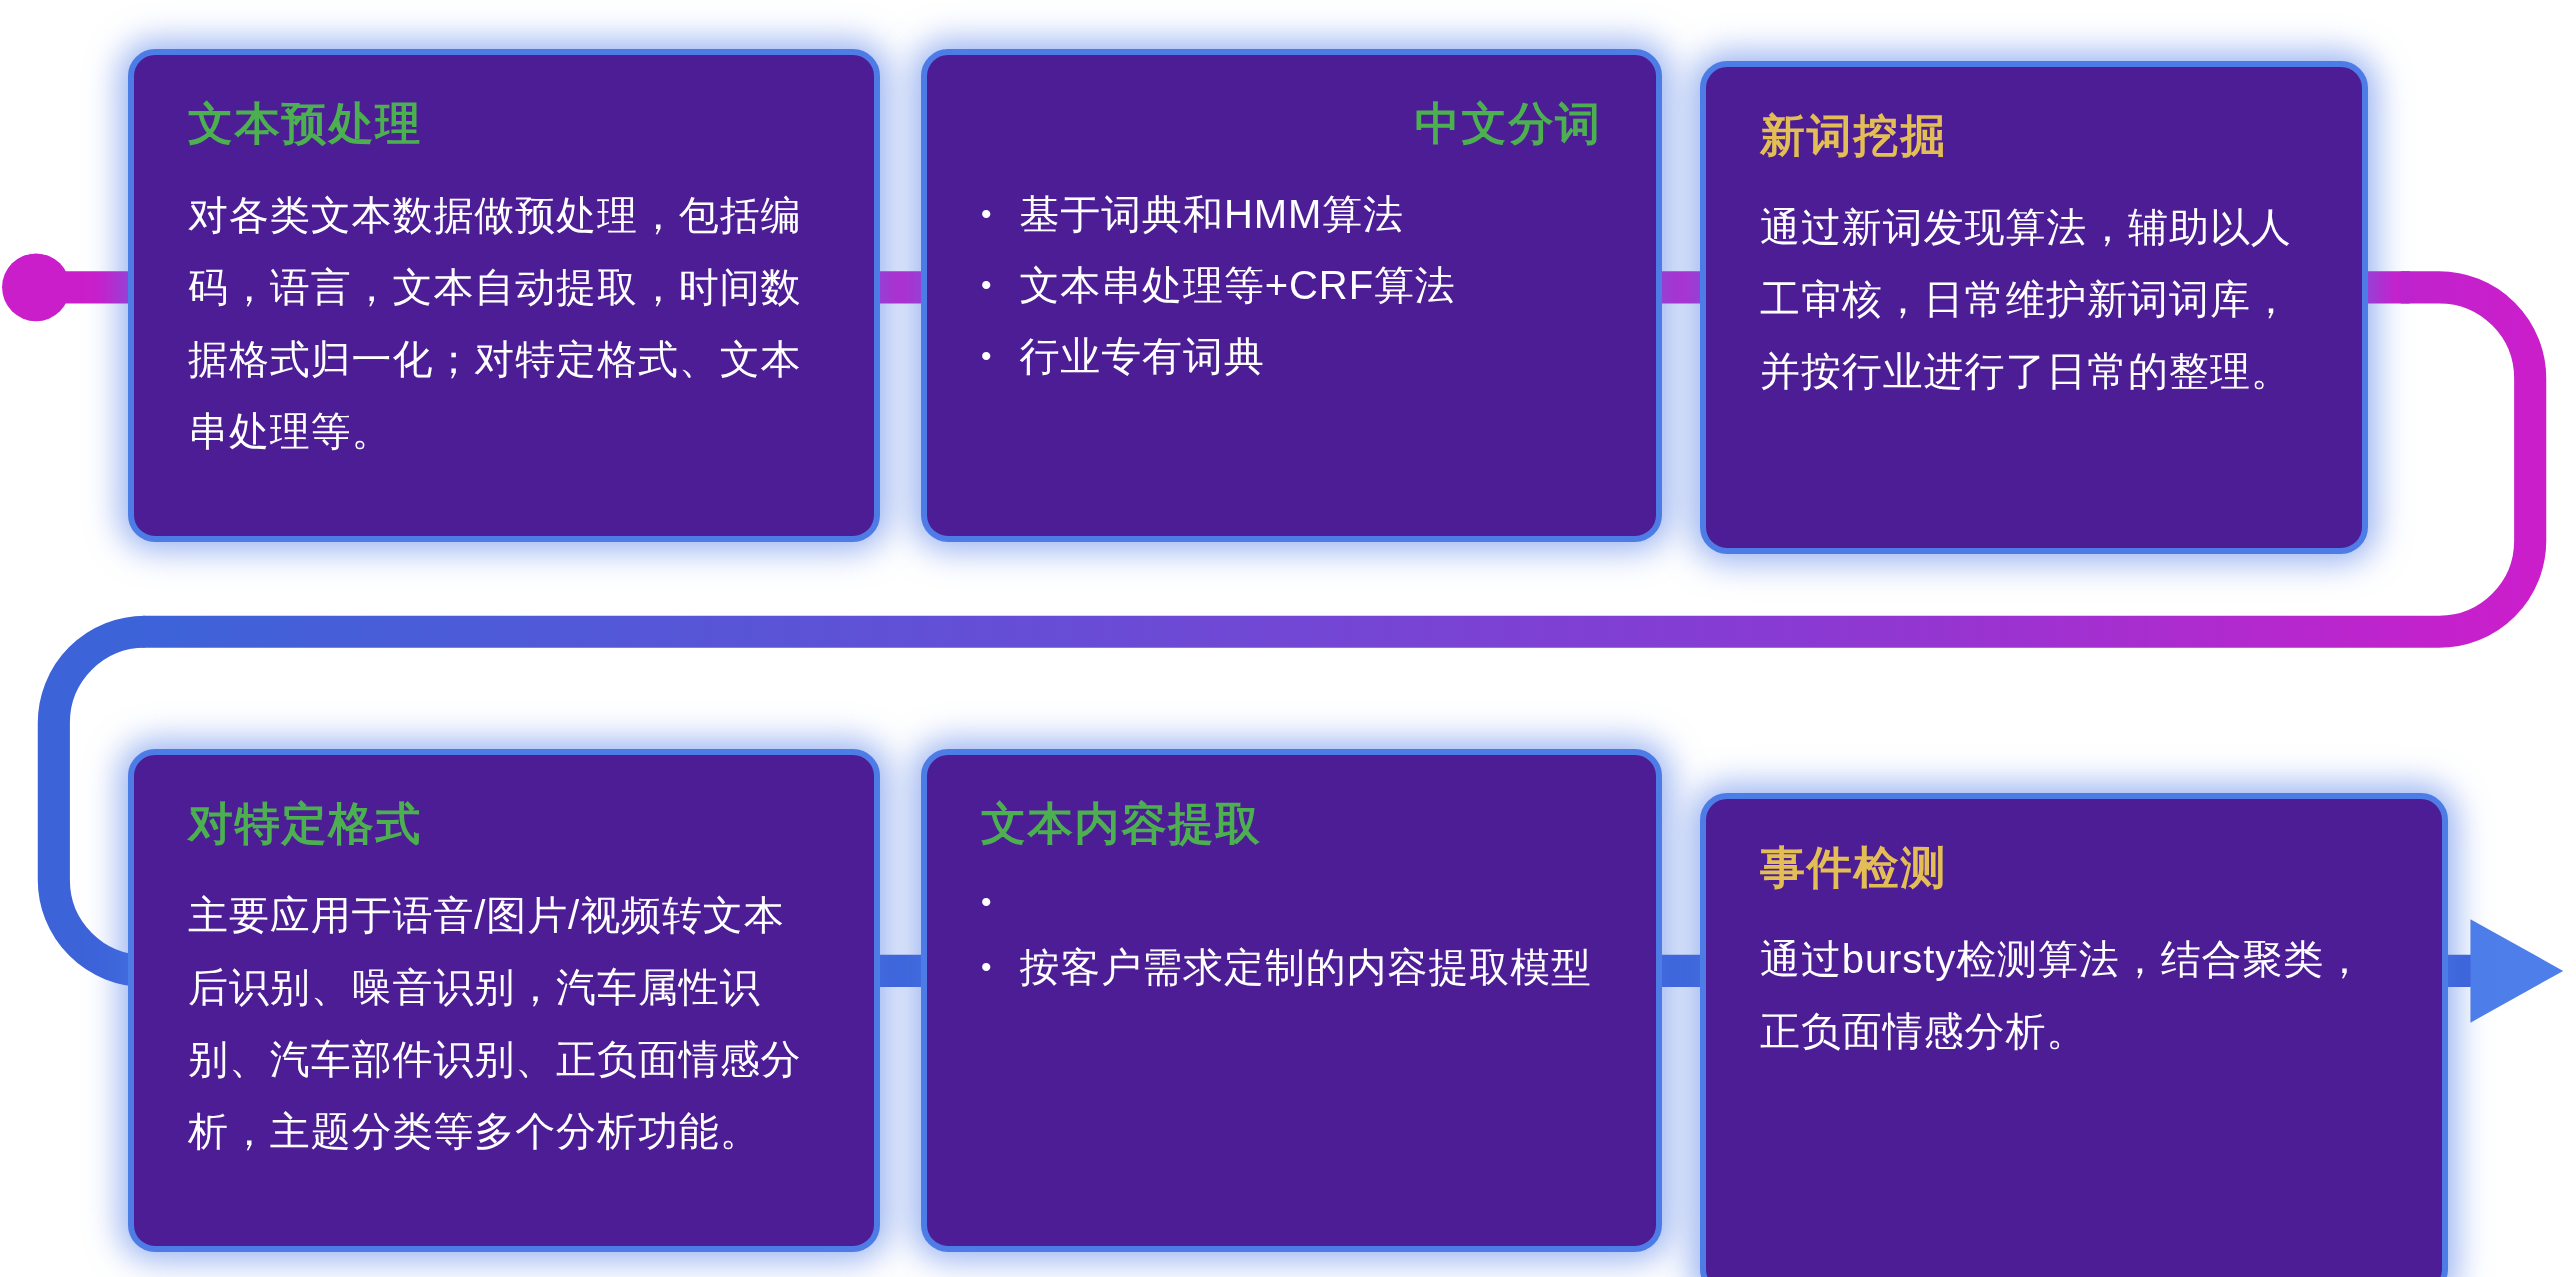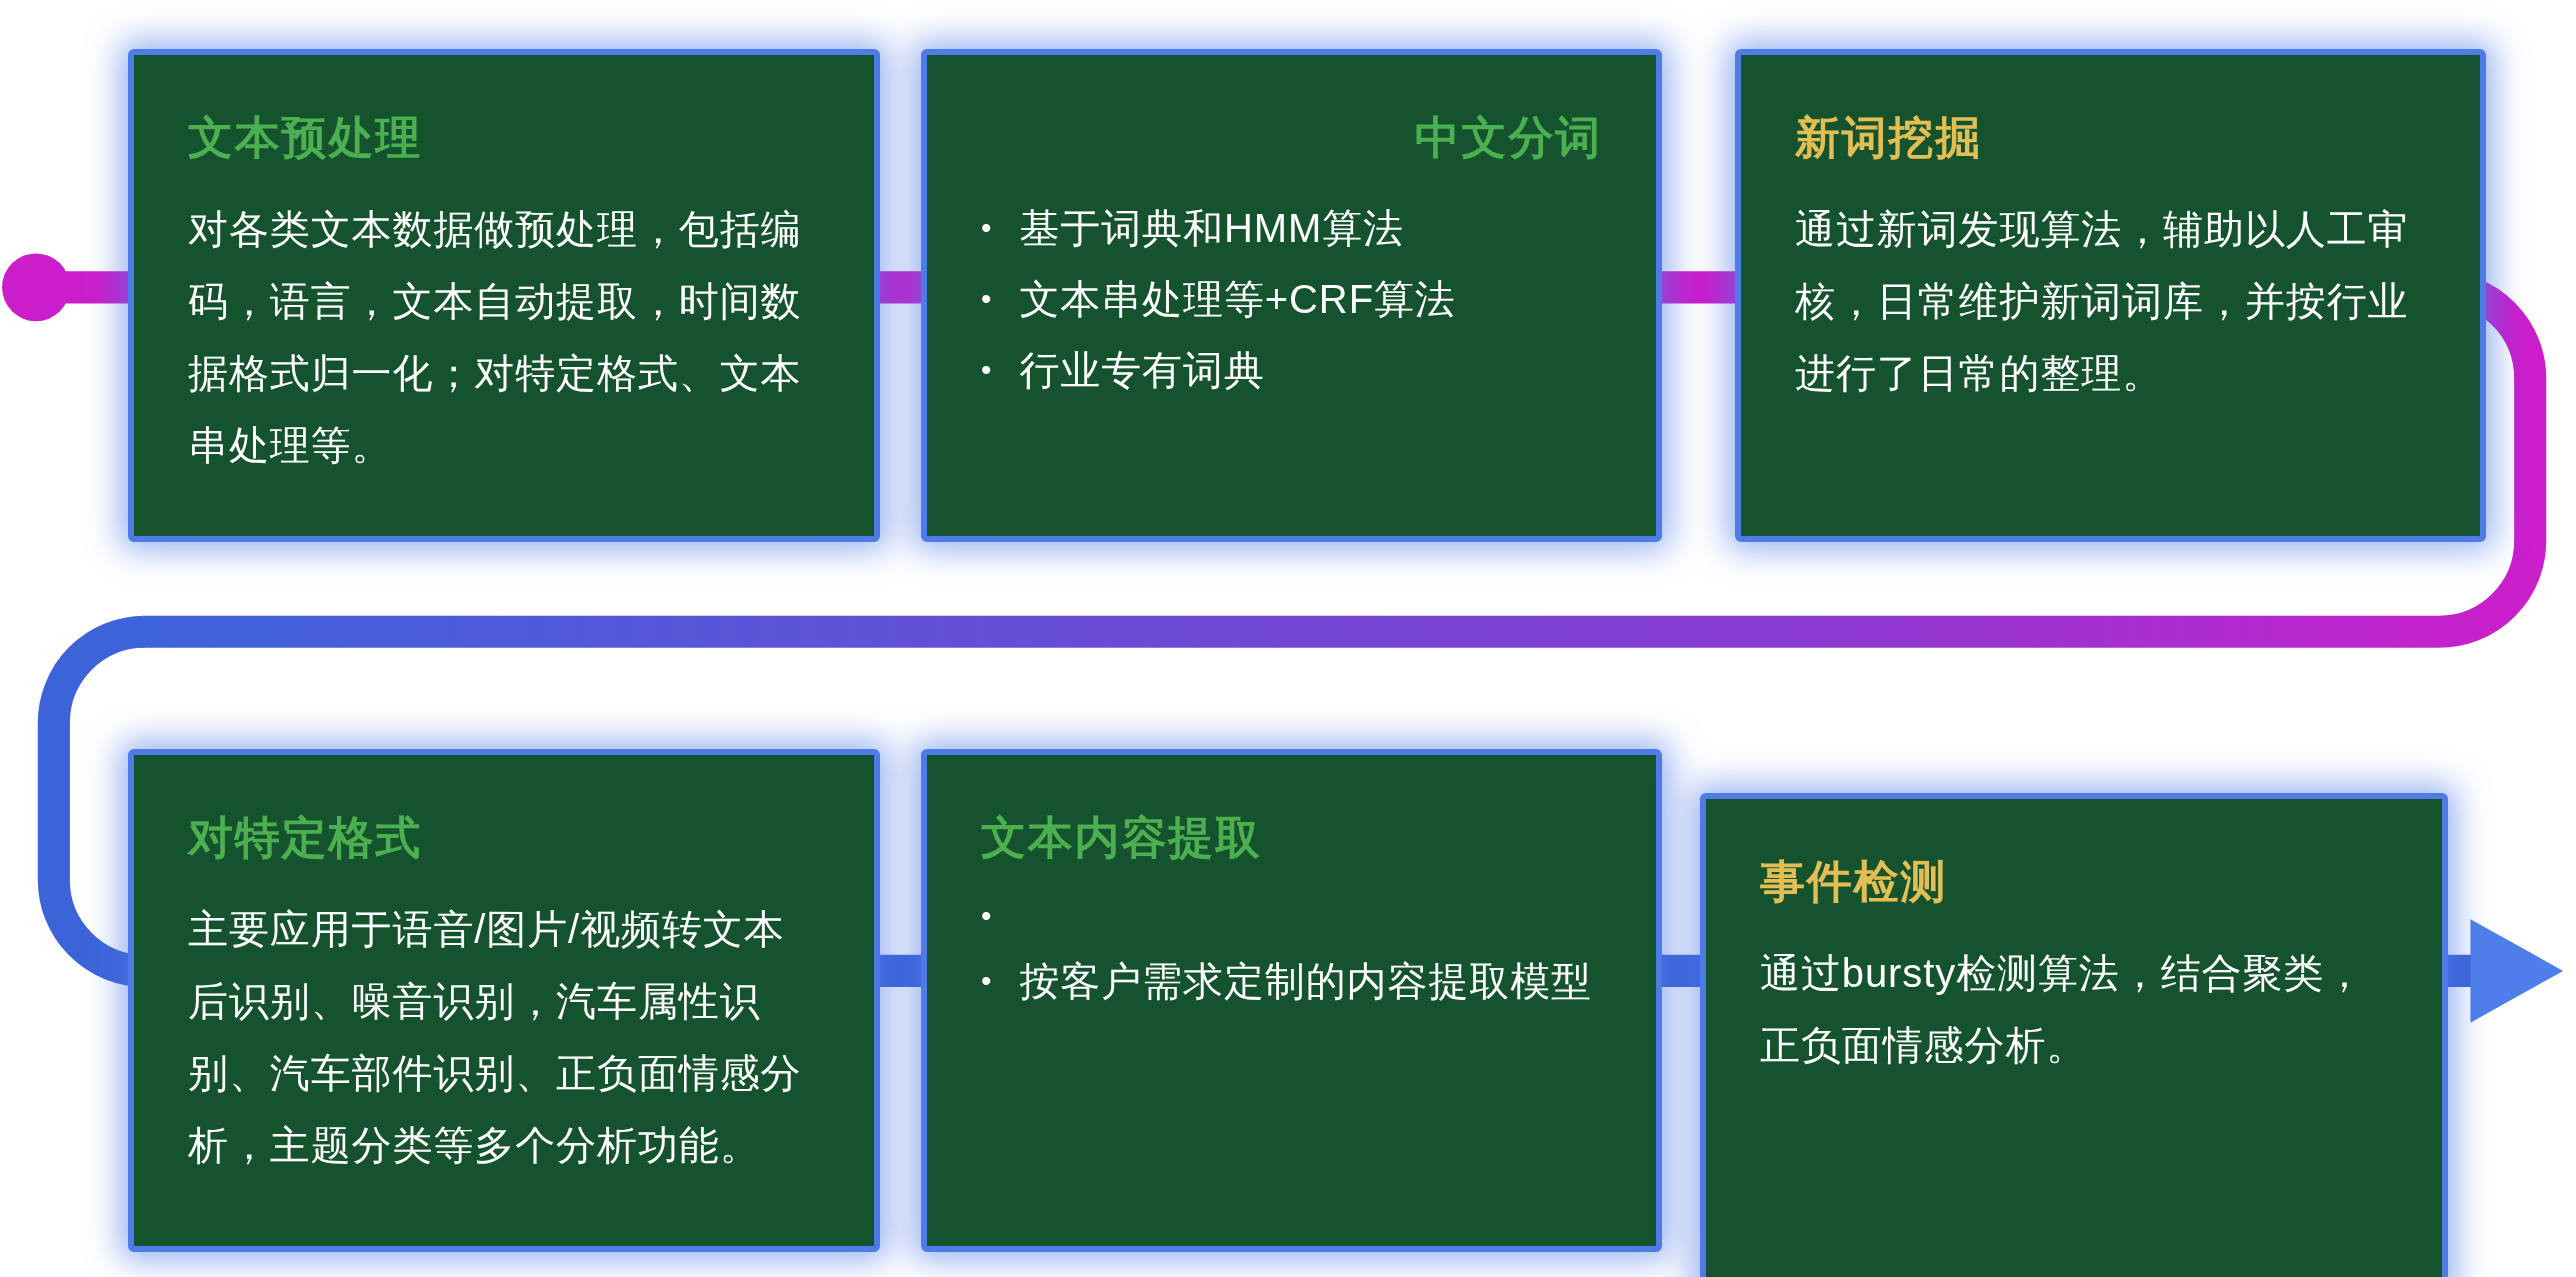--- a/index.html
+++ b/index.html
@@ -20,25 +20,25 @@
     left: 0;
     top: 0;
     width: 2576px;
     height: 1277px;
     z-index: 0;
   }
   .card {
     position: absolute;
     z-index: 1;
     box-sizing: border-box;
-    background: #14532d;
+    background: #4c1d95;
     border: 6.2px solid #4e7ce6;
-    border-radius: 6px;
+    border-radius: 27px;
     box-shadow: 0 0 32px 9px rgba(72, 118, 229, 0.55);
-    padding: 53px 54px 36px 54px;
+    padding: 39px 54px 36px 54px;
     color: #ffffff;
   }
   .card-title {
     margin: 0 0 25px 0;
     font-size: 45px;
     font-weight: bold;
     letter-spacing: 1.8px;
   }
   .card-body {
     margin: 0;
@@ -60,21 +60,21 @@
     gap: 27px;
   }
   .bullet-dot {
     font-size: 30px;
     flex: 0 0 auto;
     transform: translateY(-3.6px);
   }
   
   .card-1 { left: 128px;  top: 49px;  width: 752px; height: 493px; }
   .card-2 { left: 921px; top: 49px;  width: 741px; height: 493px; }
-  .card-3 { left: 1700px; top: 49px;  width: 751px; height: 493px; margin-left: 35px; }
+  .card-3 { left: 1700px; top: 61px;  width: 668px; height: 493px; }
   .card-4 { left: 128px;  top: 749px; width: 752px; height: 503px; }
   .card-5 { left: 921px; top: 749px; width: 741px; height: 503px; }
   .card-6 { left: 1700px; top: 749px; width: 748px; height: 503px; margin-top: 44px; }
 </style>
 </head>
 <body>
 
 <div class="stage">
 
   <svg class="flow-svg" viewBox="0 0 2886 1431" aria-hidden="true">

